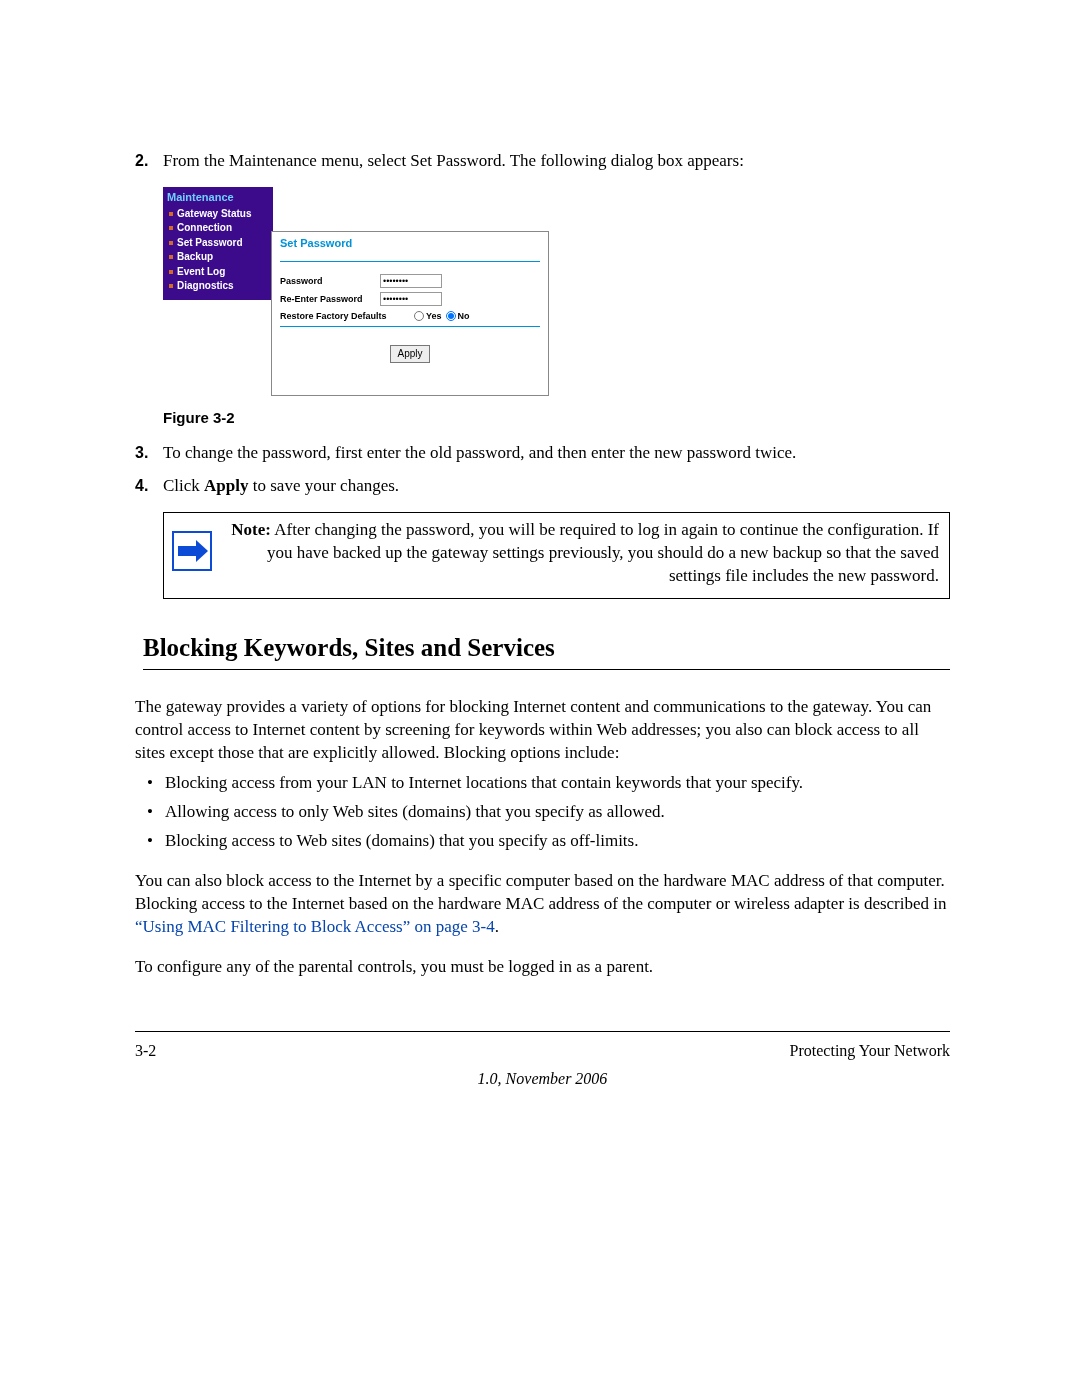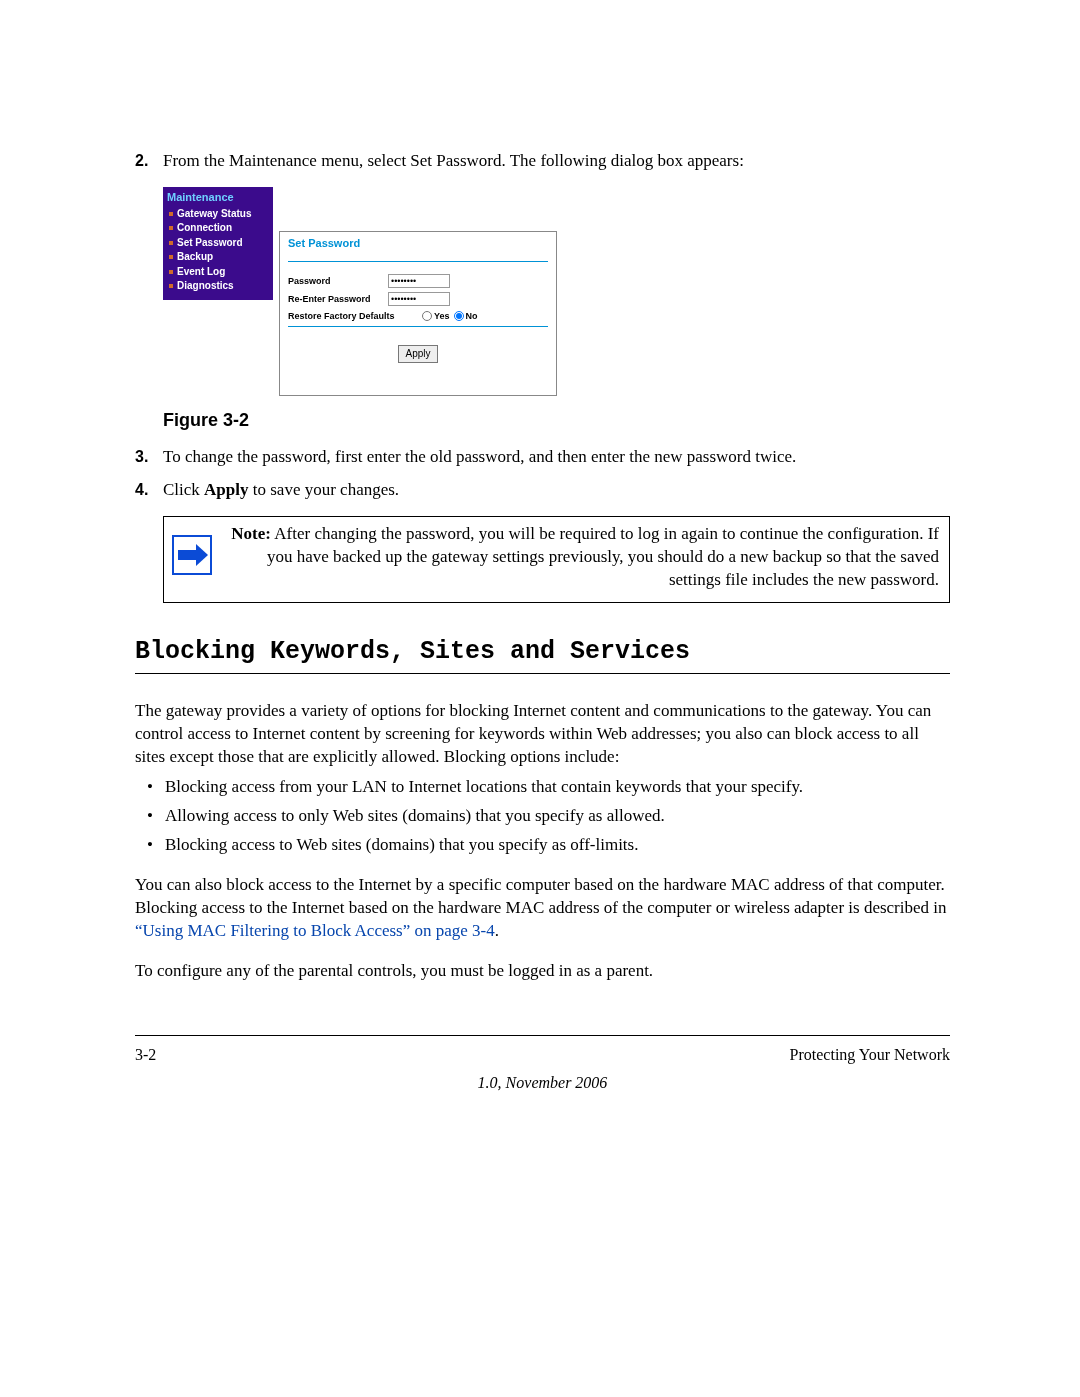--- a/index.html
+++ b/index.html
@@ -42,21 +42,20 @@
   }
   ol.steps > li > .body {
     flex: 1;
   }
   .fig {
     margin: 14px 0 6px 28px;
   }
   .fig-shot {
     display: flex;
     align-items: flex-start;
-    gap: 8px;
   }
   .nav-panel {
     background: #3b0b8c;
     color: #fff;
     font-family: Arial, Helvetica, sans-serif;
     font-size: 10px;
     font-weight: bold;
     width: 110px;
     padding: 3px 4px 6px 4px;
     line-height: 1.45;
@@ -134,21 +133,21 @@
     font-size: 10px;
     padding: 0 6px;
     height: 18px;
     border: 1px solid #777;
     background: #eee;
     cursor: pointer;
   }
   .fig-caption {
     font-family: Arial, Helvetica, sans-serif;
     font-weight: bold;
-    font-size: 18px;
+    font-size: 15px;
     margin: 12px 0 14px 28px;
   }
   .note-box {
     border: 1px solid #000;
     margin: 14px 0 32px 28px;
     display: flex;
     padding: 6px 10px 10px 8px;
     text-align: right;
   }
   .note-box .note-icon {
@@ -156,24 +155,24 @@
     height: 40px;
     flex: 0 0 40px;
     margin-right: 12px;
     margin-top: 12px;
   }
   .note-box .note-icon svg { width: 40px; height: 40px; }
   .note-box .note-text { flex: 1; }
   .note-box .note-text .note-label { font-weight: bold; }
 
   h2.section {
-    font-family: Liberation Mono, monospace;
+    font-family: Liberation Serif, serif;
     font-weight: bold;
     font-size: 25px;
-    margin: 28px 0 0 0;
+    margin: 28px 0 0 8px;
     padding-bottom: 4px;
     border-bottom: 1px solid #000;
   }
   p.body-p {
     margin: 26px 0 8px 0;
   }
   ul.bullets {
     list-style: none;
     padding: 0;
     margin: 8px 0 8px 0;

